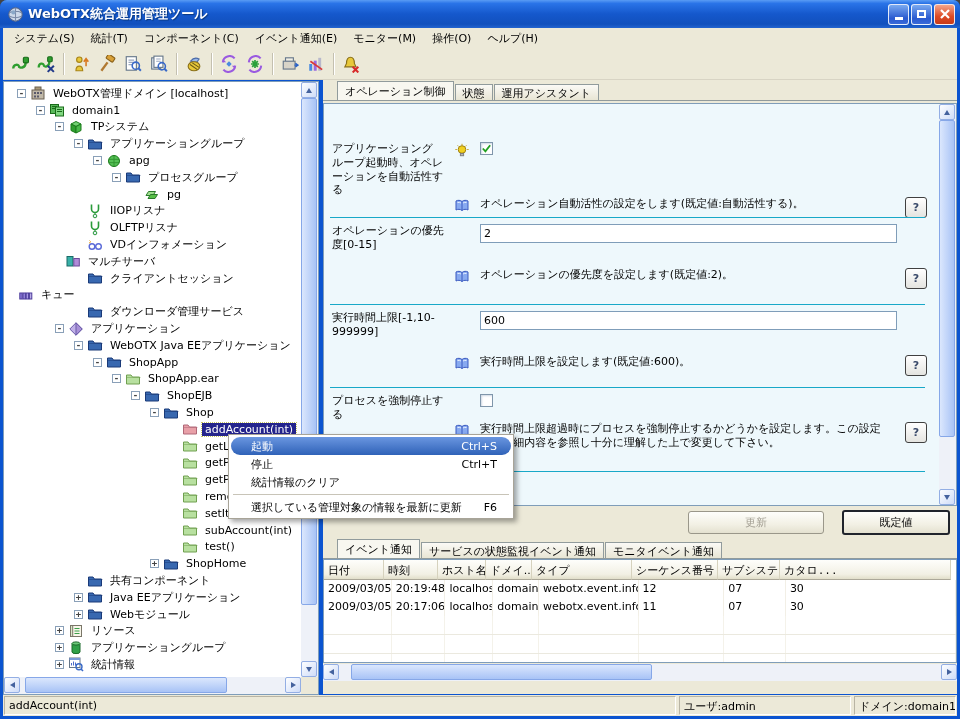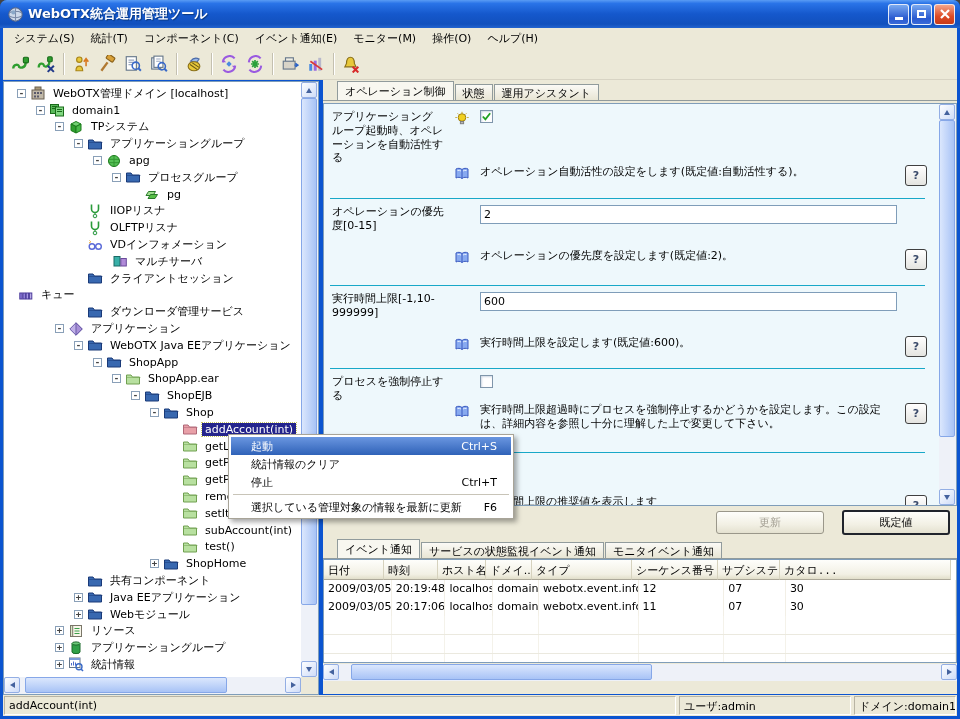--- a/index.html
+++ b/index.html
@@ -50,39 +50,39 @@
   .top-tabs{position:absolute;left:0;right:0;top:1px;height:20px;}
   .bottom-tabs{position:absolute;left:0;right:0;top:459px;height:20px;}
   .tab{border:1px solid #919b9c;border-bottom:none;background:linear-gradient(#fbfaf6,#e8e5d4);
     padding:2px 7px;margin-right:1px;height:16px;line-height:13px;box-sizing:border-box;white-space:nowrap;}
   .tab.active{background:#f8f7f0;height:19px;line-height:15px;position:relative;z-index:2;}
 
   .settings-panel{position:absolute;left:0;right:0;top:23px;height:403px;background:#eef8fc;
     border:1px solid #7f9db9;box-sizing:border-box;}
   .settings-scroll{position:absolute;left:0;top:0;right:17px;bottom:0;overflow:hidden;}
   .srow{position:relative;padding:6px 8px 0 8px;box-sizing:border-box;}
-  .r1{height:95px;} .r2{height:87px;} .r3{height:83px;} .r4{height:84px;} .r5{padding-top:42px;}
+  .r1{height:82px;margin-top:32px;} .r2{height:87px;} .r3{height:83px;} .r4{height:84px;} .r5{padding-top:42px;}
   .line1,.line2{display:flex;align-items:flex-start;}
   .r1 .line1{min-height:52px;} .r2 .line1,.r3 .line1{min-height:44px;} .r4 .line1{min-height:24px;}
   .slabel{width:112px;flex:0 0 112px;line-height:1.25;}
   .islot{width:36px;flex:0 0 36px;display:flex;justify-content:center;padding-top:1px;}
   .sctrl{flex:1;margin-right:34px;}
   .sdesc{flex:1;margin-right:8px;line-height:1.3;}
   .sinput{width:100%;height:19px;border:1px solid #7f9db9;background:#fff;font:11px "DejaVu Sans",sans-serif;
     padding:0 3px;box-sizing:border-box;}
   .cb{width:13px;height:13px;display:inline-block;background:#fff;border:1px solid #7f96ab;
     box-shadow:inset 1px 1px 2px #cfd8e4;box-sizing:border-box;}
   .help-btn{width:22px;height:21px;flex:0 0 22px;border:1px solid #404040;border-radius:3px;
     background:linear-gradient(#ffffff,#e4e4e0);display:flex;align-items:center;justify-content:center;
     font-weight:bold;color:#3a4a6a;margin-right:4px;box-sizing:border-box;}
   .sep{position:absolute;left:6px;right:14px;bottom:0;border-bottom:1px solid #18a8c8;}
 
   .btn{position:absolute;height:23px;border:1px solid #9a978a;border-radius:3px;
     background:linear-gradient(#fefefb,#f2f0e4 60%,#e4e1d0);font:11px "DejaVu Sans",sans-serif;}
-  .btn.update{top:431px;right:133px;width:108px;color:#a4a094;}
+  .btn.update{top:431px;right:133px;width:136px;color:#a4a094;}
   .btn.default{top:430px;right:7px;width:108px;height:25px;border:2px solid #20242c;}
 
   .table-wrap{position:absolute;left:0;right:0;top:479px;height:104px;background:#fff;
     border:1px solid #7f9db9;box-sizing:border-box;overflow:hidden;}
   .thead{display:flex;height:20px;}
   .th{box-sizing:border-box;padding:3px 4px 0;background:linear-gradient(#fefefb,#f2f0e4 75%,#e2dfca);
     border-right:1px solid #d6d2be;border-bottom:1px solid #aca899;overflow:hidden;white-space:nowrap;}
   .trd{display:flex;height:18px;}
   .td{box-sizing:border-box;padding:2px 4px 0;border-right:1px solid #f2efe6;overflow:hidden;white-space:nowrap;}
   .tre{display:flex;height:18px;border-bottom:1px solid #ebe9df;}
@@ -112,21 +112,21 @@
   .statusbar{position:absolute;left:3px;right:3px;bottom:3px;height:21px;background:#ece9d8;
     display:flex;align-items:stretch;gap:3px;padding:1px 1px;box-sizing:border-box;}
   .sseg{border:1px solid #b8b4a4;border-right-color:#fff;border-bottom-color:#fff;
     padding:2px 4px 0;white-space:nowrap;overflow:hidden;box-sizing:border-box;}
   .s1{flex:1;} .s2{width:172px;} .s3{width:102px;}
 
   
   .context-menu{position:absolute;left:228px;top:434px;width:286px;background:#fff;
     border:1px solid #a8a498;box-shadow:3px 3px 5px rgba(0,0,0,.35);padding:2px;z-index:60;box-sizing:border-box;}
   .mitem{height:18px;display:flex;align-items:center;padding:0 4px 0 20px;white-space:nowrap;}
-  .mitem.hl{background:linear-gradient(#6a96e0,#2f62b8);color:#fff;}
+  .mitem.hl{background:linear-gradient(#6a96e0,#2f62b8);color:#fff;border-radius:9px;}
   .mshort{margin-left:auto;padding-right:10px;}
   .msep{border-top:1px solid #c8c4b8;margin:3px 2px;}
 </style>
 </head>
 <body>
 
 <div id="screen">
 <div class="window">
 
   <div class="titlebar">
@@ -340,21 +340,21 @@
             <div class="trow" style="padding-left: 69px;">
               <div class="exp-spacer"></div>
               <div class="ticon"><svg width="16" height="16" viewBox="0 0 16 16">
                   <path d="M2.5 3.5 l1.2 1.2 M2 5.8 h1.6" stroke="#e8a020"></path>
                   <circle cx="5" cy="9.5" r="2.8" fill="none" stroke="#5a6ad8" stroke-width="1.4"></circle>
                   <circle cx="11.5" cy="9.5" r="2.8" fill="none" stroke="#5a6ad8" stroke-width="1.4"></circle>
                   <path d="M7.8 9.5 h1" stroke="#5a6ad8" stroke-width="1.4"></path>
                 </svg></div>
               <div class="tlabel">VDインフォメーション</div>
             </div>
-            <div class="trow" style="padding-left: 94px;">
+            <div class="trow" style="padding-left: 47px;">
               <div class="exp-spacer"></div>
               <div class="ticon"><svg width="16" height="16" viewBox="0 0 16 16">
                   <rect x="2" y="3.5" width="6" height="9.5" fill="#38b0a8" stroke="#1a6a66"></rect>
                   <rect x="8.8" y="5.5" width="5.5" height="7.5" fill="#b08ad8" stroke="#6a4a9a"></rect>
                 </svg></div>
               <div class="tlabel">マルチサーバ</div>
             </div>
             <div class="trow" style="padding-left: 69px;">
               <div class="exp-spacer"></div>
               <div class="ticon"><svg width="16" height="16" viewBox="0 0 16 16">
@@ -788,25 +788,25 @@
     <div class="sseg s2">ユーザ:admin</div>
     <div class="sseg s3">ドメイン:domain1</div>
   </div>
 
   <div class="context-menu" id="ctxMenu">
         <div class="mitem hl">
           <div class="mlabel" style="display: inline;">起動</div>
           <span class="mshort">Ctrl+S</span>
         </div>
         <div class="mitem">
-          <div class="mlabel" style="display: inline;">統計情報のクリア</div>
-        </div>
-        <div class="mitem">
           <div class="mlabel" style="display: inline;">停止</div>
           <span class="mshort">Ctrl+T</span>
+        </div>
+        <div class="mitem">
+          <div class="mlabel" style="display: inline;">統計情報のクリア</div>
         </div>
         <div class="msep"></div>
         <div class="mitem">
           <div class="mlabel" style="display: inline;">選択している管理対象の情報を最新に更新</div>
           <span class="mshort">F6</span>
         </div>
       </div>
 </div>
 </div>
 

